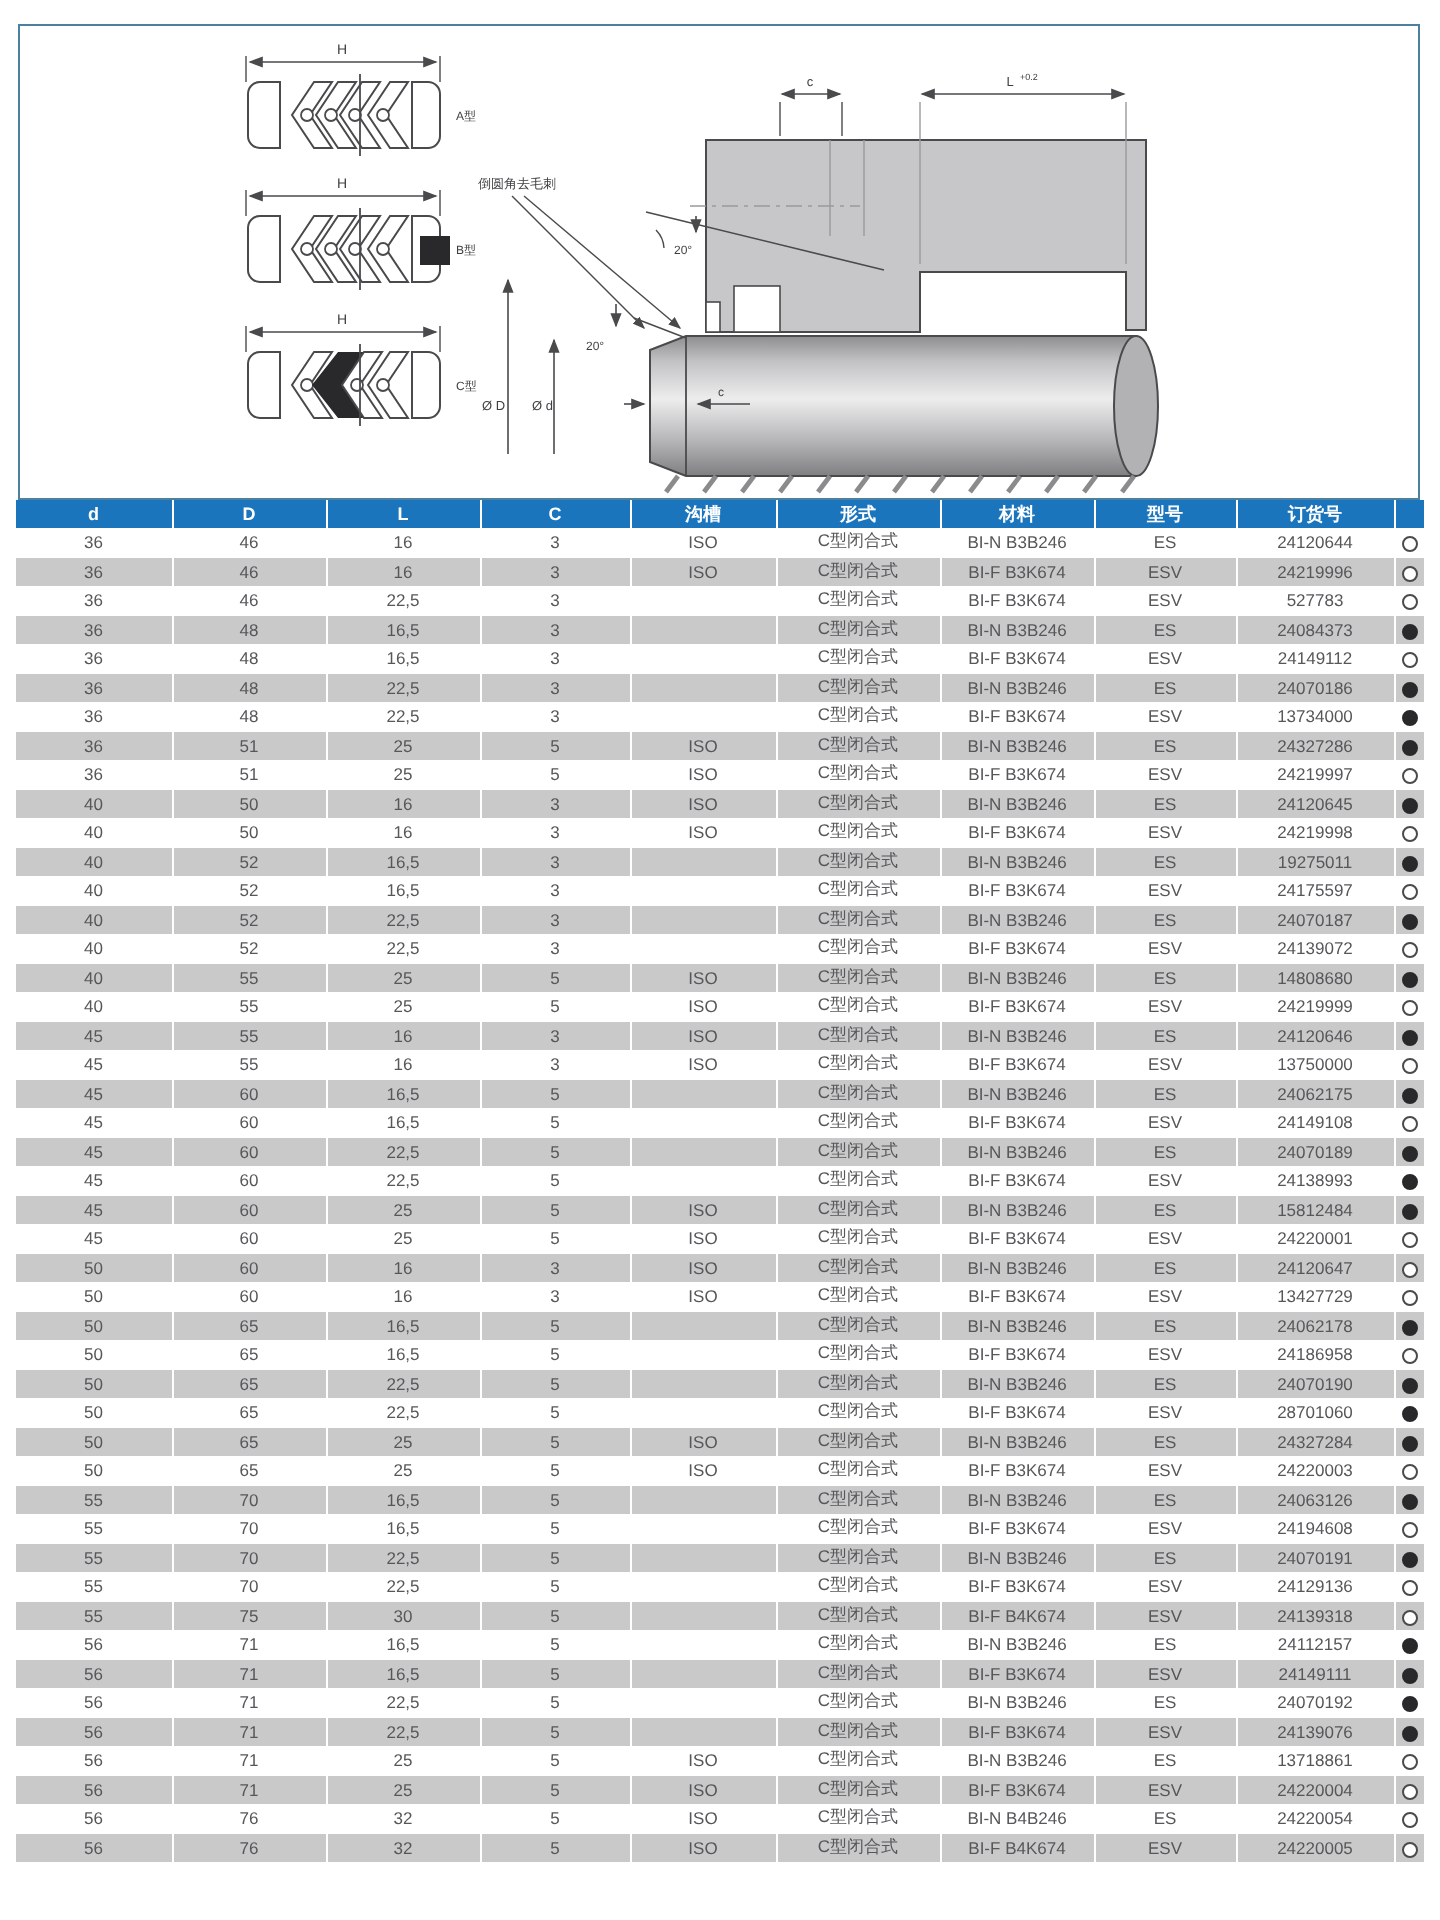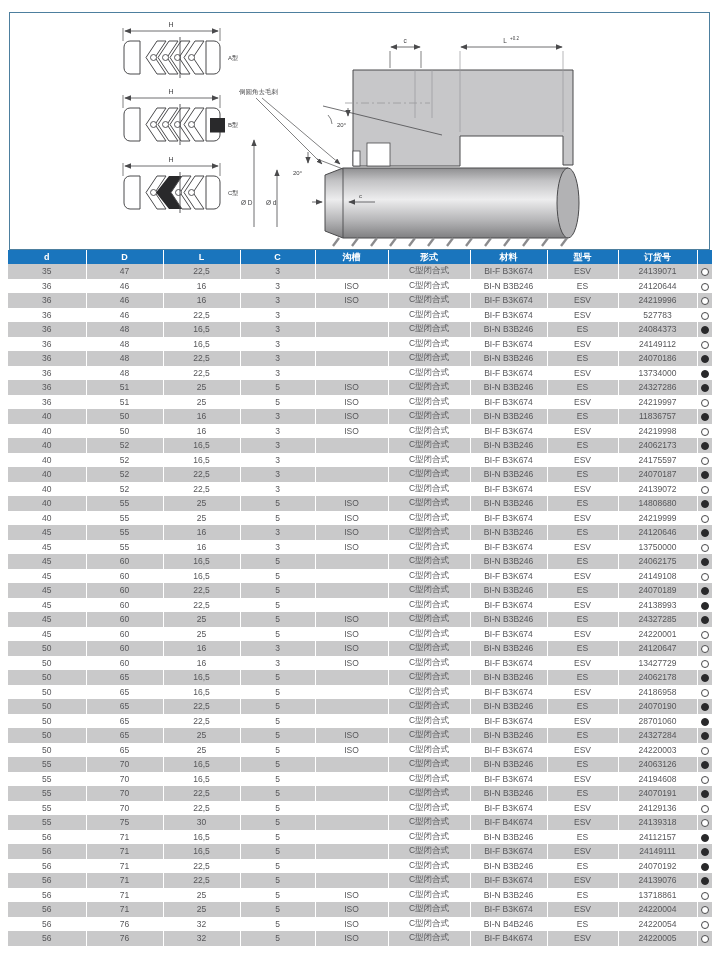--- a/index.html
+++ b/index.html
@@ -182,32 +182,20 @@
         <th>C</th>
         <th>沟槽</th>
         <th>形式</th>
         <th>材料</th>
         <th>型号</th>
         <th>订货号</th>
         <th></th>
       </tr>
     </thead>
   <tbody id="body-rows">
-      <tr class="alt">
-        <td>35</td>
-        <td>47</td>
-        <td>22,5</td>
-        <td>3</td>
-        <td></td>
-        <td>C型闭合式</td>
-        <td>BI-F B3K674</td>
-        <td>ESV</td>
-        <td>24139071</td>
-        <td><span class="dot"></span></td>
-      </tr>
       <tr>
         <td>36</td>
         <td>46</td>
         <td>16</td>
         <td>3</td>
         <td>ISO</td>
         <td>C型闭合式</td>
         <td>BI-N B3B246</td>
         <td>ES</td>
         <td>24120644</td>
@@ -311,21 +299,21 @@
       </tr>
       <tr class="alt">
         <td>40</td>
         <td>50</td>
         <td>16</td>
         <td>3</td>
         <td>ISO</td>
         <td>C型闭合式</td>
         <td>BI-N B3B246</td>
         <td>ES</td>
-        <td>11836757</td>
+        <td>24120645</td>
         <td><span class="dot filled"></span></td>
       </tr>
       <tr>
         <td>40</td>
         <td>50</td>
         <td>16</td>
         <td>3</td>
         <td>ISO</td>
         <td>C型闭合式</td>
         <td>BI-F B3K674</td>
@@ -335,21 +323,21 @@
       </tr>
       <tr class="alt">
         <td>40</td>
         <td>52</td>
         <td>16,5</td>
         <td>3</td>
         <td></td>
         <td>C型闭合式</td>
         <td>BI-N B3B246</td>
         <td>ES</td>
-        <td>24062173</td>
+        <td>19275011</td>
         <td><span class="dot filled"></span></td>
       </tr>
       <tr>
         <td>40</td>
         <td>52</td>
         <td>16,5</td>
         <td>3</td>
         <td></td>
         <td>C型闭合式</td>
         <td>BI-F B3K674</td>
@@ -479,21 +467,21 @@
       </tr>
       <tr class="alt">
         <td>45</td>
         <td>60</td>
         <td>25</td>
         <td>5</td>
         <td>ISO</td>
         <td>C型闭合式</td>
         <td>BI-N B3B246</td>
         <td>ES</td>
-        <td>24327285</td>
+        <td>15812484</td>
         <td><span class="dot filled"></span></td>
       </tr>
       <tr>
         <td>45</td>
         <td>60</td>
         <td>25</td>
         <td>5</td>
         <td>ISO</td>
         <td>C型闭合式</td>
         <td>BI-F B3K674</td>

